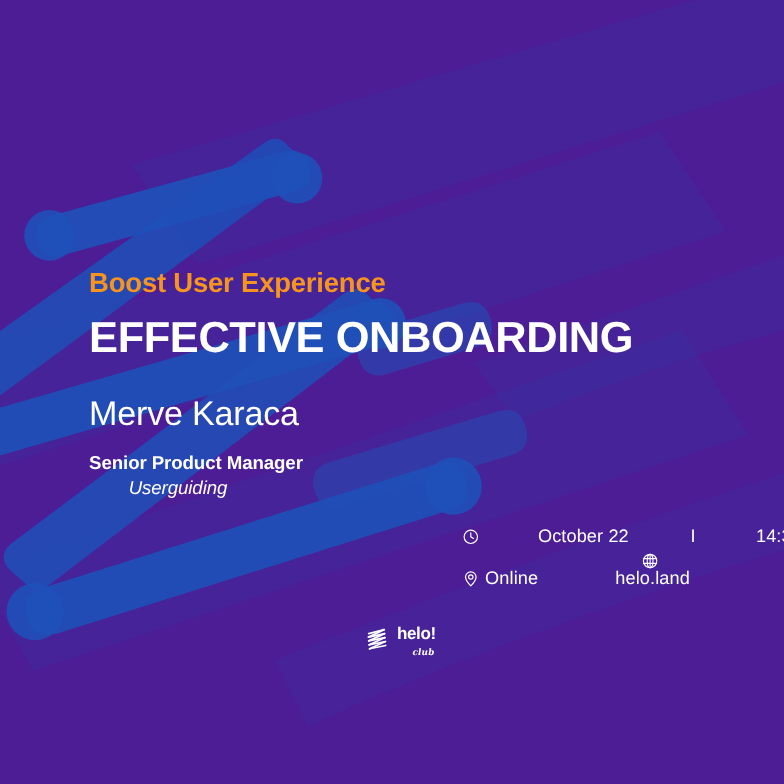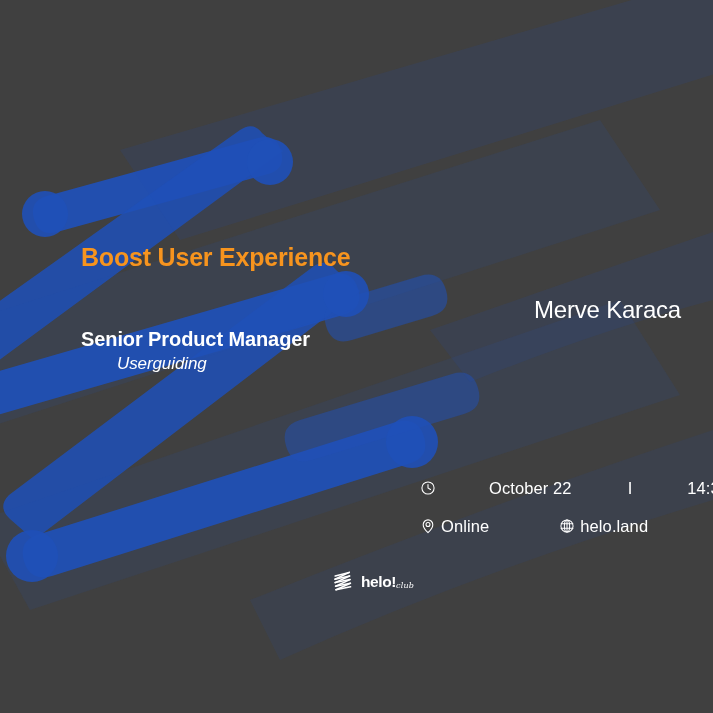--- a/index.html
+++ b/index.html
@@ -6,21 +6,21 @@
   html, body {
     width:713px; height:713px;
     background:#0a3ca8;
     font-family:"Liberation Sans", sans-serif;
     overflow:hidden;
   }
 
   .poster {
     position:relative;
     width:713px; height:713px;
-    background:#404040;
+    background:#4c1d95;
     overflow:hidden;
   }
 
   
   .bg-pattern {
     position:absolute;
     inset:0;
     width:713px; height:713px;
     pointer-events:none;
   }
@@ -51,33 +51,32 @@
     margin-top:11px;
     text-transform:uppercase;
     white-space:nowrap;
   }
   .headline .line2 { display:block; }
 
   .speaker-block { margin-top:24px; }
 
   .speaker-name {
     color:#ffffff;
-    font-size:24px;
+    font-size:31px;
     font-weight:300;
     letter-spacing:-0.2px;
     line-height:1.22;
-    text-align:right;
   }
   .speaker-role {
     color:#ffffff;
-    font-size:20px;
+    font-size:17px;
     font-weight:bold;
     letter-spacing:-0.1px;
     line-height:1.35;
-    margin-top:2px;
+    margin-top:16px;
   }
   .speaker-company {
     color:#ffffff;
     font-size:17px;
     font-style:italic;
     font-weight:400;
     letter-spacing:-0.1px;
     line-height:1.35;
     margin-left:36px;
   }
@@ -94,21 +93,21 @@
     align-items:flex-end;
     height:24px;
     white-space:nowrap;
     gap:48px;
   }
   .meta-row + .meta-row { margin-top:14px; }
   .meta-item {
     display:flex;
     align-items:center;
   }
-  .meta-item + .meta-item { margin-left:22px; }
+  .meta-item + .meta-item { margin-left:22px;flex-direction:column; }
   .meta-icon {
     display:inline-flex;
     align-items:center;
     justify-content:center;
     width:16px; height:16px;
     margin-right:5px;
     flex:0 0 auto;
   }
   .meta-icon svg { display:block; }
   .meta-text {
@@ -129,36 +128,36 @@
     left:330px;
     top:569px;
     display:flex;
     align-items:center;
   }
   .logo-mark { width:26px; height:26px; flex:0 0 auto; }
   .logo-mark svg { display:block; }
   .logo-text {
     margin-left:5px;
     display:flex;
-    flex-direction:row;
+    flex-direction:column;
     align-items:flex-start;
     line-height:1;
   }
   .logo-word {
     color:#ffffff;
     font-size:15.5px;
     font-weight:bold;
     letter-spacing:-0.4px;
     line-height:1;
   }
   .logo-sub {
     color:#ffffff;
     font-size:8px;
     font-style:italic;
-    font-weight:normal;
+    font-weight:bold;
     font-family:"DejaVu Serif", serif;
     letter-spacing:0.2px;
     line-height:1;
     margin-top:3px;
     align-self:flex-end;
     margin-right:1px;
   }
 </style>
 </head>
 <body>
@@ -206,20 +205,21 @@
 
       <path d="M 430 330 Q 660 250 713 232 L 713 300 Q 600 330 470 382 Z" opacity="0.13"></path>
       <path d="M 250 600 Q 500 500 713 430 L 713 500 Q 480 570 280 660 Z" opacity="0.10"></path>
     </g>
   </svg>
 
   <div class="content">
     <div class="eyebrow">Boost User Experience</div>
 
     <h1 class="headline">
+      <span class="line1">EFFECTIVE ONBOARDING</span>
     </h1>
 
     <div class="speaker-block">
       <div class="speaker-name">Merve Karaca</div>
       <div class="speaker-role">Senior Product Manager</div>
       <div class="speaker-company">Userguiding</div>
     </div>
   </div>
 
   <div class="meta">

